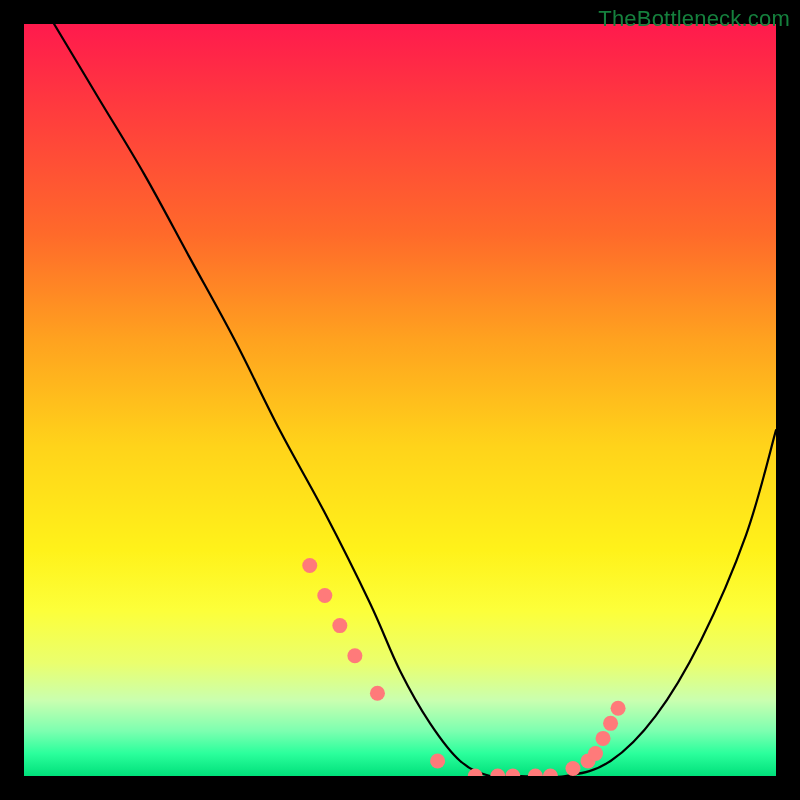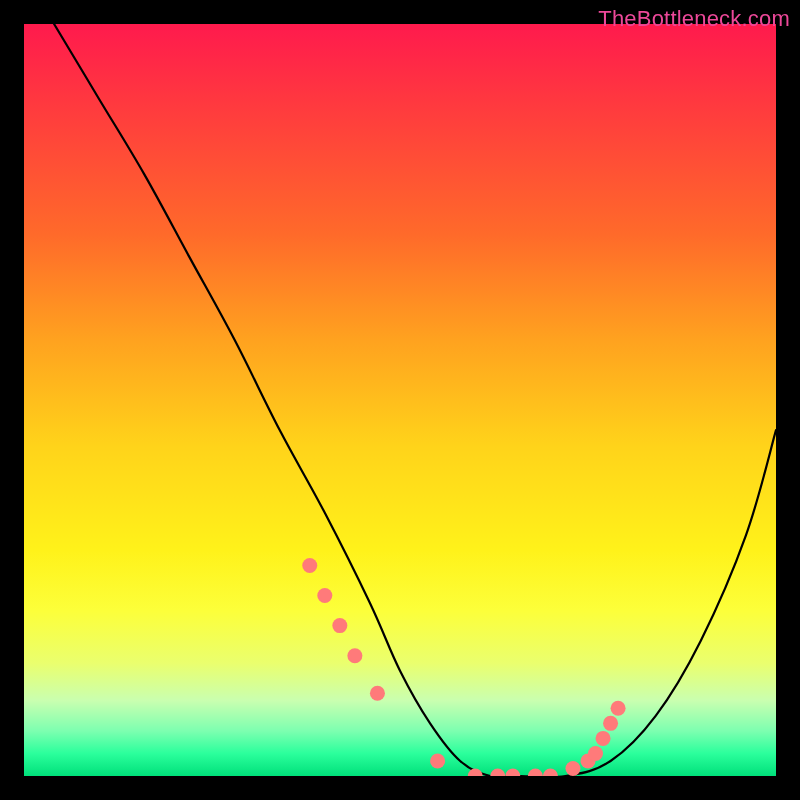--- a/index.html
+++ b/index.html
@@ -31,21 +31,21 @@
       #2bff9c 97%,
       #00e07a 100%
     );
   }
   .watermark {
     position: absolute;
     top: 6px;
     right: 10px;
     font-size: 22px;
     font-weight: 500;
-    color: #ec4899;
+    color: #15803d;
     letter-spacing: 0.2px;
     user-select: none;
   }
   svg.plot {
     position: absolute;
     left: 0;
     top: 0;
     width: 752px;
     height: 752px;
   }

